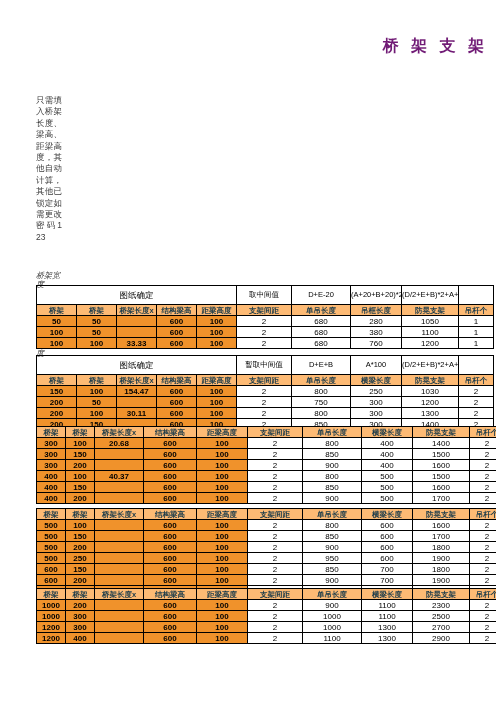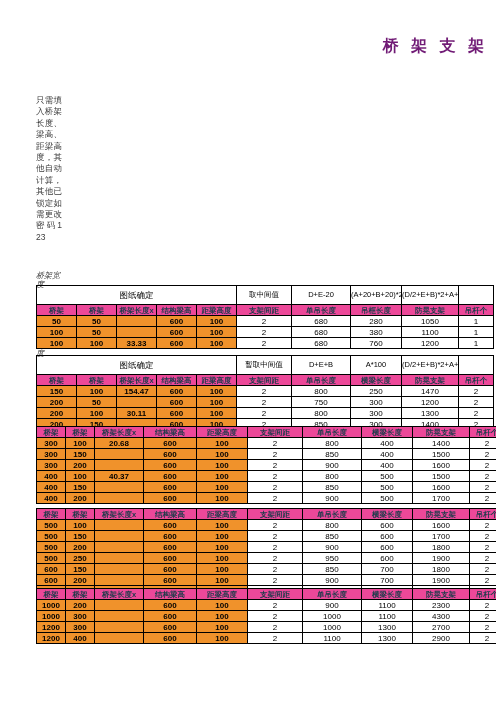--- a/index.html
+++ b/index.html
@@ -58,21 +58,21 @@
     padding:0;
     text-align:center;
     vertical-align:middle;
     line-height:9px;
     overflow:hidden;
     white-space:nowrap;
   }
   tr.formula td{height:18px;font-size:7.5px;line-height:8.5px;white-space:normal;}
   tr.formula td.spanhdr{font-size:8.5px;}
   tr.colhdr td{
-    background:#ec4899;
+    background:#fdba74;
     color:#1b3b4a;
     font-weight:bold;
     font-size:7.5px;
     height:10px;
   }
   td.inp{background:#f0922b;font-weight:bold;color:#000;}
   td.calc{background:#ffffff;color:#000;}
   .c0{width:28px}.c1{width:28px}.c2{width:48px}.c3{width:52px}.c4{width:50px}
   .c5{width:54px}.c6{width:58px}.c7{width:50px}.c8{width:56px}.c9{width:34px}
 </style>
@@ -174,21 +174,21 @@
   <tbody>
       <tr>
         <td class="c0 inp">150</td>
         <td class="c1 inp">100</td>
         <td class="c2 inp">154.47</td>
         <td class="c3 inp">600</td>
         <td class="c4 inp">100</td>
         <td class="c5 calc">2</td>
         <td class="c6 calc">800</td>
         <td class="c7 calc">250</td>
-        <td class="c8 calc">1470</td>
+        <td class="c8 calc">1030</td>
         <td class="c9 calc">2</td>
       </tr>
       <tr>
         <td class="c0 inp">200</td>
         <td class="c1 inp">50</td>
         <td class="c2 inp"></td>
         <td class="c3 inp">600</td>
         <td class="c4 inp">100</td>
         <td class="c5 calc">2</td>
         <td class="c6 calc">750</td>
@@ -471,21 +471,21 @@
       </tr>
       <tr>
         <td class="c0 inp">1000</td>
         <td class="c1 inp">300</td>
         <td class="c2 inp"></td>
         <td class="c3 inp">600</td>
         <td class="c4 inp">100</td>
         <td class="c5 calc">2</td>
         <td class="c6 calc">1000</td>
         <td class="c7 calc">1100</td>
-        <td class="c8 calc">4300</td>
+        <td class="c8 calc">2500</td>
         <td class="c9 calc">2</td>
       </tr>
       <tr>
         <td class="c0 inp">1200</td>
         <td class="c1 inp">300</td>
         <td class="c2 inp"></td>
         <td class="c3 inp">600</td>
         <td class="c4 inp">100</td>
         <td class="c5 calc">2</td>
         <td class="c6 calc">1000</td>

